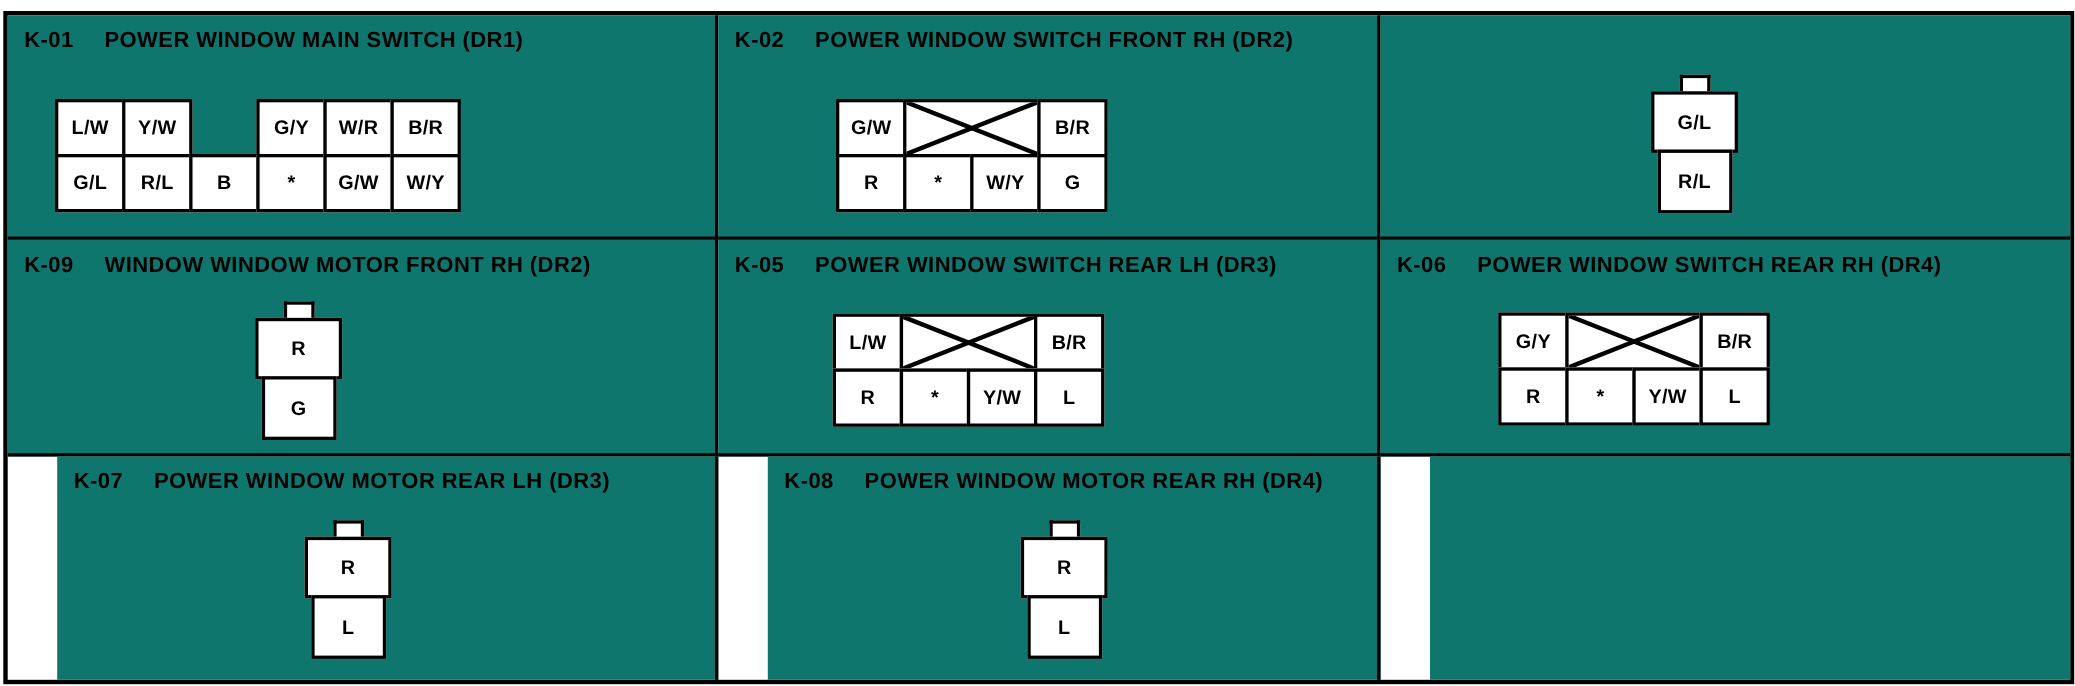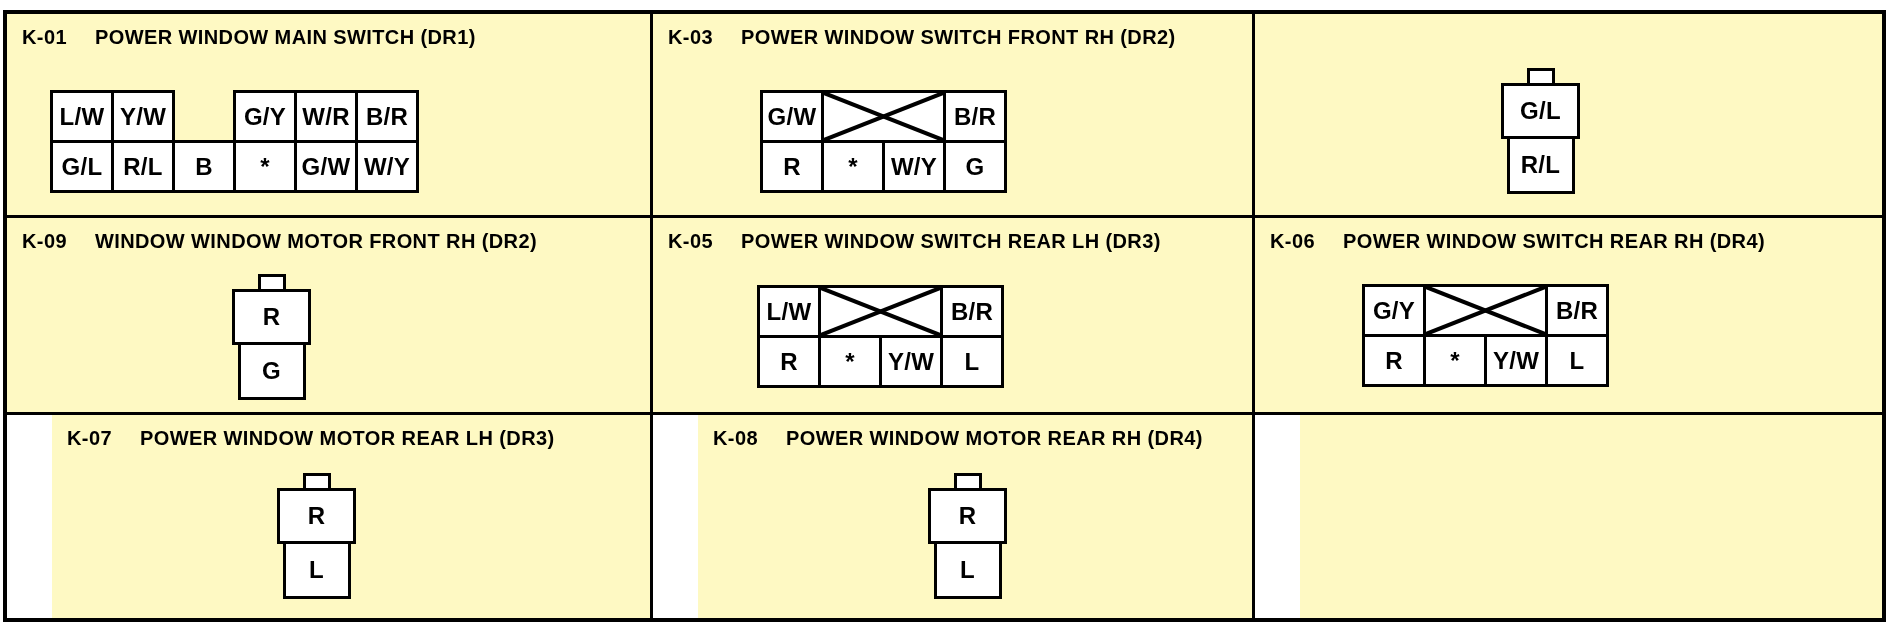--- a/index.html
+++ b/index.html
@@ -7,33 +7,33 @@
   body { font-family:"Liberation Sans", sans-serif; color:#000; }
   .sheet { position:relative; width:1886px; height:624px; background:#fff; overflow:hidden; }
   .frame {
     position:absolute; left:3px; top:10px;
     width:1875px; height:604px;
     border:4px solid #000;
     display:grid;
     grid-template-columns:646px 602px auto;
     grid-template-rows:204px 197px auto;
   }
-  .cell { position:relative; border-right:3px solid #000; border-bottom:3px solid #000; background:#fef9c3; }
+  .cell { position:relative; border-right:3px solid #000; border-bottom:3px solid #000; background:#0f766e; }
   .cell.c3 { border-right:none; }
   .cell.r3 { border-bottom:none;margin-left:45px; }
   .ptitle { position:absolute; left:15px; top:12px; font-size:20px; font-weight:bold; white-space:nowrap; letter-spacing:0.4px; }
   .pcode { margin-right:28px; }
   .conn { position:absolute; }
   .crow { display:flex; }
   .crow2 { margin-top:-3px; }
   .pin {
     box-sizing:border-box; width:64px; height:53px;
     border:3px solid #000; background:#fff;
     display:flex; align-items:center; justify-content:center;
-    font-weight:bold; font-size:24px; letter-spacing:0.3px;
+    font-weight:bold; font-size:18px; letter-spacing:0.3px;
   }
   .crow .pin + .pin { margin-left:-3px; }
   .pin.gap { border:none; background:transparent; }
   .pin.xcell { width:125px; padding:0; }
   .pin.xcell svg { display:block; width:100%; height:100%; }
   .motor { display:flex; flex-direction:column; align-items:center; width:79px; }
   .mtab { box-sizing:border-box; width:28px; height:15px; border:3px solid #000; border-bottom:none; background:#fff; }
   .mbig  { width:79px; height:56px; }
   .msmall{ width:68px; height:58px; margin-top:-3px; }
 </style>
@@ -62,21 +62,21 @@
           <div class="pin">B</div>
           <div class="pin">*</div>
           <div class="pin">G/W</div>
           <div class="pin">W/Y</div>
         </div>
       </div>
     </div>
 
     <div class="cell">
       <div class="ptitle">
-        <span class="pcode">K-03</span><span class="pname">POWER WINDOW SWITCH FRONT RH (DR2)</span>
+        <span class="pcode">K-02</span><span class="pname">POWER WINDOW SWITCH FRONT RH (DR2)</span>
       </div>
       <div class="conn" style="left:107px; top:76px;">
         <div class="crow">
           <div class="pin">G/W</div>
           <div class="pin xcell">
             <svg preserveAspectRatio="none" viewBox="0 0 100 100">
               <line x1="0" y1="0" x2="100" y2="100" stroke="#000" stroke-width="4" vector-effect="non-scaling-stroke"></line>
               <line x1="100" y1="0" x2="0" y2="100" stroke="#000" stroke-width="4" vector-effect="non-scaling-stroke"></line>
             </svg>
           </div>

